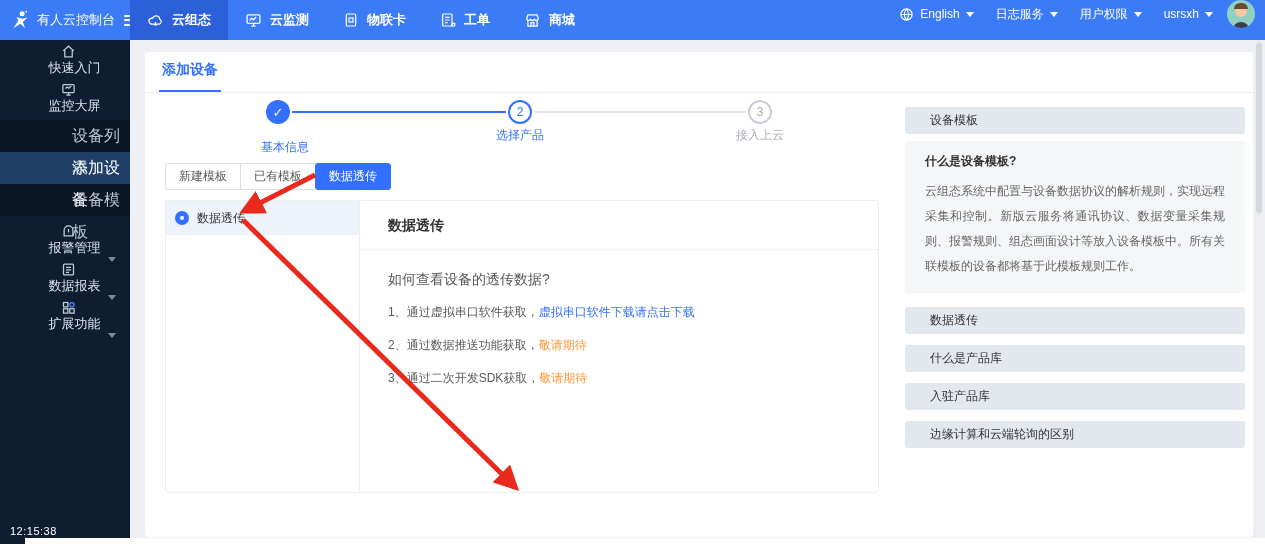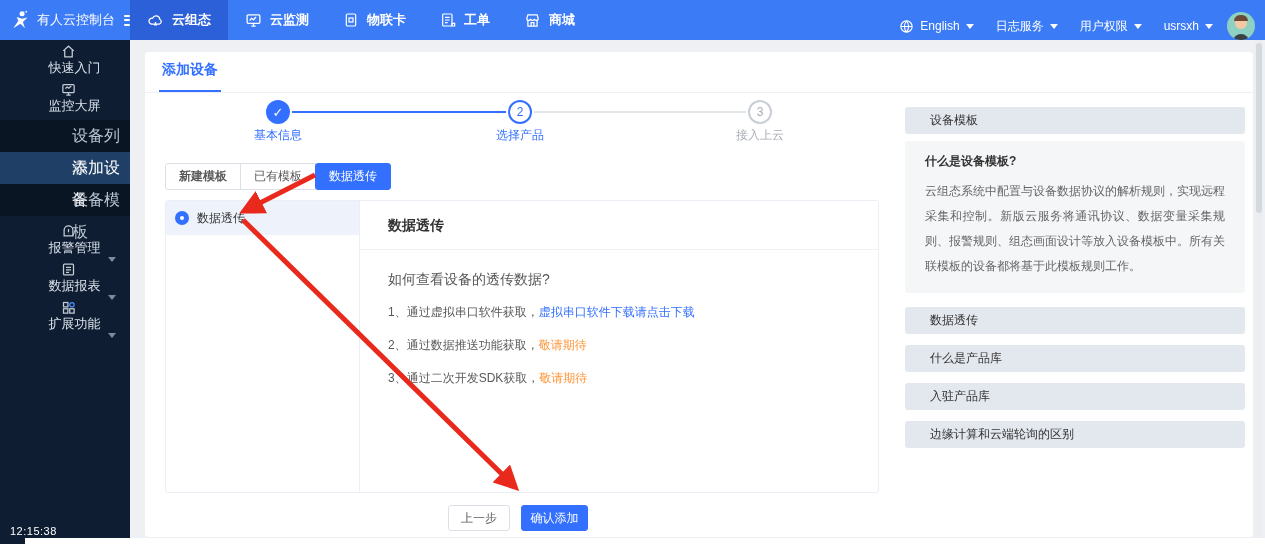--- a/index.html
+++ b/index.html
@@ -1,21 +1,21 @@
 <!DOCTYPE html>
 <html><head>
 <meta charset="utf-8">
 <style>
   * { margin:0; padding:0; box-sizing:border-box; }
   html,body { width:1265px; height:544px; }
   body { font-family:"Liberation Sans","DejaVu Sans",sans-serif; overflow:hidden; }
   #app { position:relative; width:1265px; height:544px; background:#eef0f4; overflow:hidden; }
 
   
-  .topbar { position:absolute; top:0; left:0; width:1265px; height:40px; background:#3c7bf6; display:flex; align-items:flex-end; color:#fff; z-index:10; }
+  .topbar { position:absolute; top:0; left:0; width:1265px; height:40px; background:#3c7bf6; display:flex; align-items:flex-start; color:#fff; z-index:10; }
   .logo-area { width:130px; height:40px; display:flex; align-items:center; padding-left:10px; flex:0 0 130px; }
   .logo-text { font-size:13px; margin-left:7px; white-space:nowrap; }
   .hamburger { width:15px; height:11px; margin-left:9px; display:flex; flex-direction:column; justify-content:space-between; cursor:pointer; }
   .hamburger i { display:block; height:2px; background:#fff; border-radius:1px; }
   .top-nav { display:flex; height:40px; }
   .top-nav-item { display:flex; align-items:center; gap:8px; padding:0 17px; font-size:13px; cursor:pointer; white-space:nowrap;font-weight:bold; }
   .top-nav-item.active { background:#2b60d9; }
   .top-right { margin-left:auto; display:flex; align-items:center; font-size:12px; padding-right:10px; }
   .tr-item { display:flex; align-items:center; margin-left:22px; cursor:pointer; white-space:nowrap; }
   .caret-d { display:inline-block; width:0; height:0; border-left:4px solid transparent; border-right:4px solid transparent; border-top:5px solid #fff; margin-left:6px; }
@@ -50,21 +50,21 @@
   .step-line { position:absolute; height:2px; top:59px; }
   .step-line.blue { background:#3370ff; }
   .step-line.gray { background:#e2e5ea; }
   .step-label { position:absolute; top:75px; width:120px; text-align:center; font-size:12px; }
   .step-label.blue { color:#3370ff; }
   .step-label.gray { color:#a8adb5; }
 
   
   .seg { position:absolute; left:20px; top:111px; display:flex; }
   .seg-btn { height:27px; line-height:25px; padding:0 13px; border:1px solid #dcdfe6; background:#fff; color:#595959; font-size:12px; cursor:pointer; margin-left:-1px; }
-  .seg-btn:first-child { margin-left:0; border-radius:3px 0 0 3px;font-weight:bold; }
+  .seg-btn:first-child { margin-left:0; border-radius:3px 0 0 3px; }
   .seg-btn.active { background:#3370ff; border-color:#3370ff; color:#fff; border-radius:3px; position:relative; z-index:1; }
 
   
   .panel { position:absolute; left:20px; top:148px; width:714px; height:293px; border:1px solid #ebeef5; border-radius:3px; display:flex; }
   .panel-left { width:194px; border-right:1px solid #ebeef5; }
   .sel-row { height:34px; display:flex; align-items:center; background:#eef3fb; padding-left:9px; cursor:pointer; }
   .radio { width:14px; height:14px; border-radius:50%; background:#3370ff; position:relative; flex:0 0 14px; }
   .radio::after { content:""; position:absolute; left:5px; top:5px; width:4px; height:4px; border-radius:50%; background:#fff; }
   .sel-row .lbl { margin-left:8px; font-size:12px; color:#333; }
   .panel-right { flex:1; padding:16px 28px 0; }
@@ -268,21 +268,21 @@
       <div class="step-line gray" style="left:389px; width:212px;"></div>
       <div class="step-circle done" style="left:121px; top:48px;">
           <span>✓</span>
         </div>
       <div class="step-circle active" style="left:363px; top:48px;">
           <span>2</span>
         </div>
       <div class="step-circle pending" style="left:603px; top:48px;">
           <span>3</span>
         </div>
-      <div class="step-label blue" style="left:73px;">基本信息</div>
+      <div class="step-label blue" style="left:80px;margin-top:12px;">基本信息</div>
       <div class="step-label blue" style="left:315px;">选择产品</div>
       <div class="step-label gray" style="left:555px;">接入上云</div>
     </div>
 
     <div class="seg">
       <button class="seg-btn">新建模板</button>
       <button class="seg-btn">已有模板</button>
       <button class="seg-btn active">数据透传</button>
     </div>
 
@@ -302,24 +302,20 @@
         </div>
         <div class="detail-item">
           <span>2、通过数据推送功能获取，</span><span class="pending-txt">敬请期待</span>
         </div>
         <div class="detail-item">
           <span>3、通过二次开发SDK获取，</span><span class="pending-txt">敬请期待</span>
         </div>
       </div>
     </div>
 
-    <div class="footer-btns">
-      <button class="btn btn-prev">上一步</button>
-      <button class="btn btn-confirm">确认添加</button>
-    </div>
 
     <div class="help">
       <div class="help-bar">设备模板</div>
       <div class="help-box">
         <div class="help-box-title">什么是设备模板?</div>
         <div class="help-box-body">云组态系统中配置与设备数据协议的解析规则，实现远程采集和控制。新版云服务将通讯协议、数据变量采集规则、报警规则、组态画面设计等放入设备模板中。所有关联模板的设备都将基于此模板规则工作。</div>
       </div>
       <div class="help-bar">数据透传</div>
       <div class="help-bar">什么是产品库</div>
       <div class="help-bar">入驻产品库</div>

